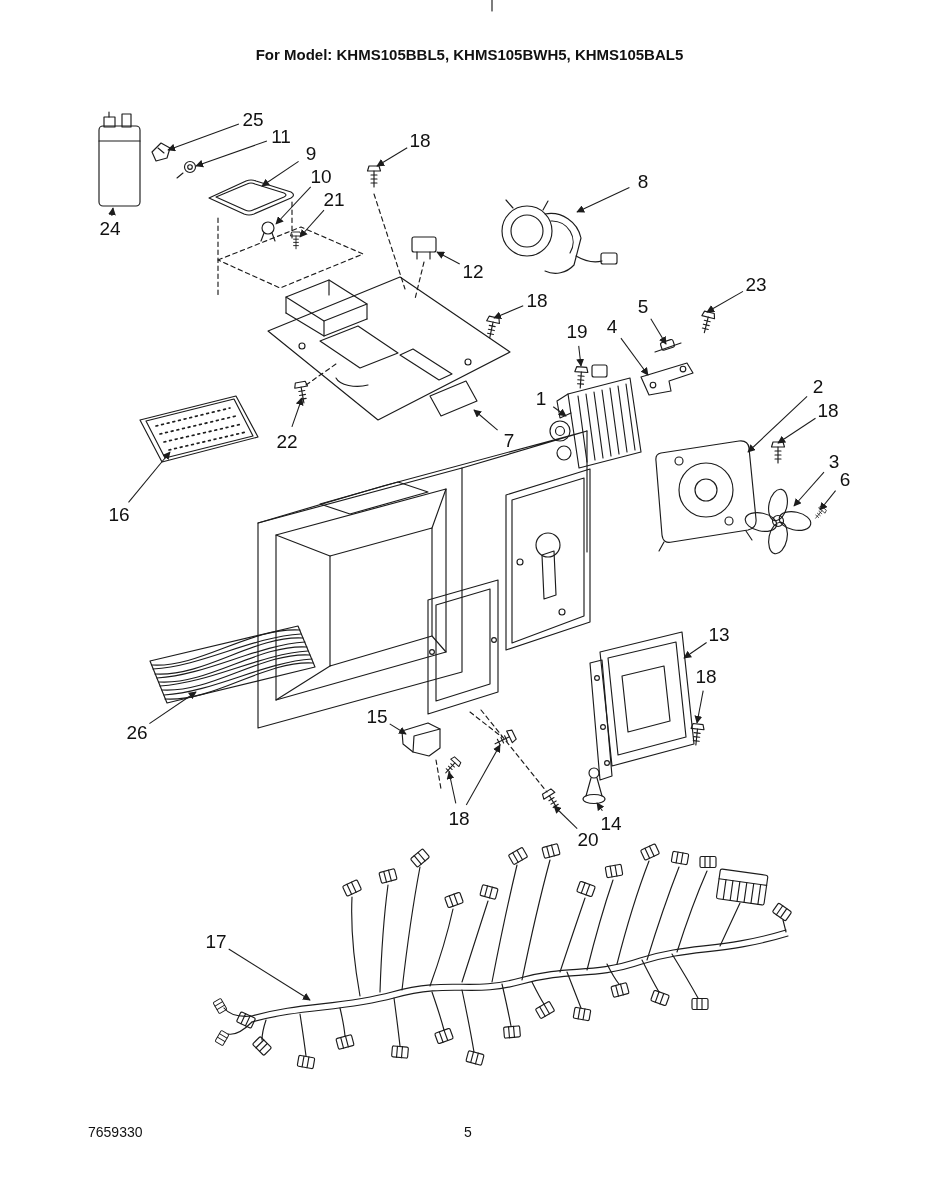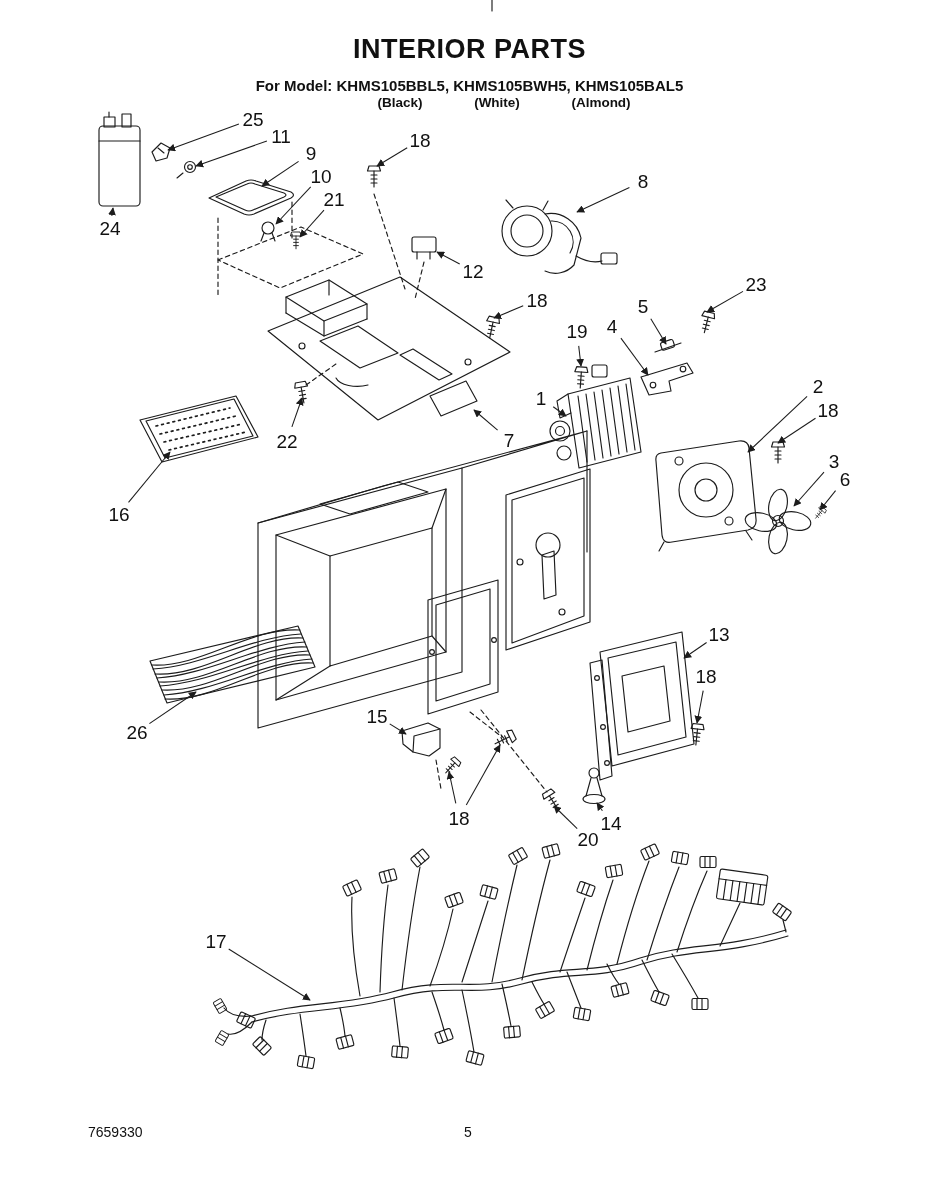--- a/index.html
+++ b/index.html
@@ -19,27 +19,21 @@
   .callout{font-family:"Liberation Sans",sans-serif;font-size:19px;fill:#111;text-anchor:middle;stroke:none}
   .footer-doc{position:absolute;left:88px;bottom:60px;font-size:14px;z-index:2}
   .footer-page{position:absolute;left:464px;bottom:60px;font-size:14px;z-index:2}
 </style>
 </head>
 <body>
 
 <div class="page">
 
   <div class="header">
-    <div class="title">INTERIOR PARTS</div>
     <div class="models">For Model: KHMS105BBL5, KHMS105BWH5, KHMS105BAL5</div>
-    <div class="colors">
-      <span class="color-0">(Black)</span>
-      <span class="color-1">(White)</span>
-      <span class="color-2">(Almond)</span>
-    </div>
   </div>
 
   <svg class="diagram" width="939" height="1200" viewBox="0 0 939 1200" xmlns="http://www.w3.org/2000/svg">
     <defs>
       <marker id="arr" viewBox="0 0 10 10" refX="9" refY="5" markerWidth="7.5" markerHeight="7.5" orient="auto">
         <path d="M0,0 L10,5 L0,10 Z" fill="#1c1c1c"></path>
       </marker>
       <g id="screw">
         <path d="M-5,-10 L5,-10 L6.5,-5 L-6.5,-5 Z"></path>
         <line x1="0" y1="-5" x2="0" y2="11"></line>

